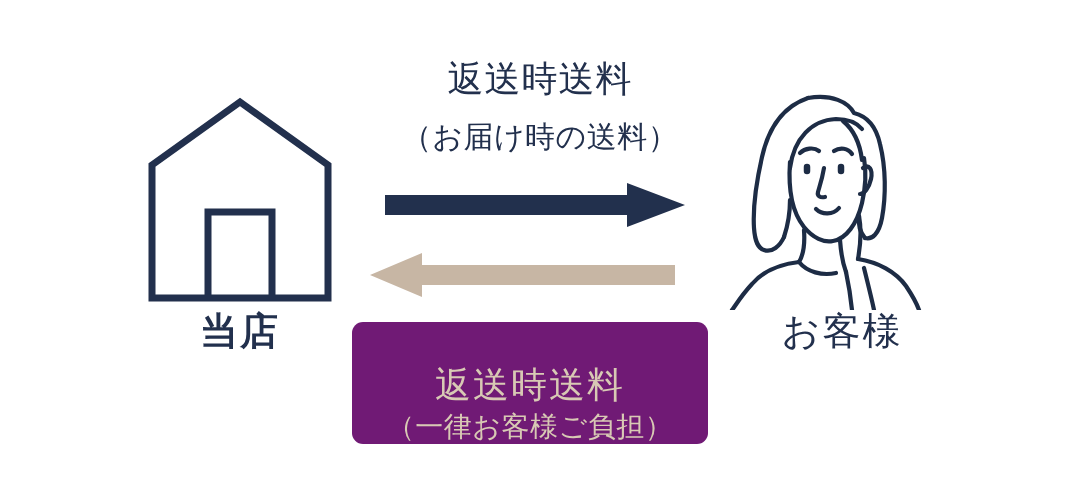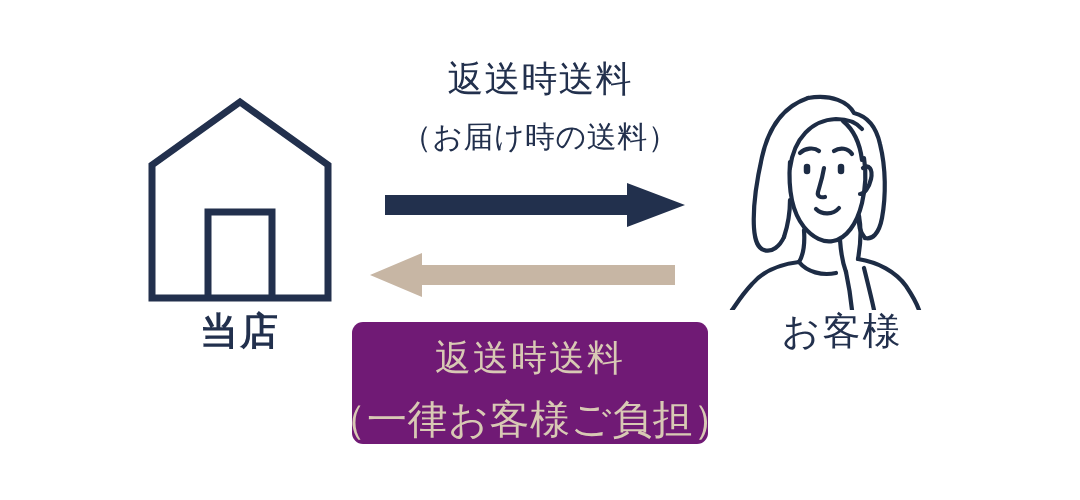--- a/index.html
+++ b/index.html
@@ -120,26 +120,26 @@
     box-sizing: border-box;
   }
   .return-box .line1 {
     font-size: 36px;
     line-height: 1.2;
     letter-spacing: 2px;
     color: #d8c9b4;
     white-space: nowrap;
   }
   .return-box .line2 {
-    font-size: 40px;
+    font-size: 28px;
     line-height: 1.25;
     letter-spacing: 0.5px;
     color: #d8c9b4;
     white-space: nowrap;
-    margin-top: 15px;
+    margin-top: 3px;
   }
 </style>
 </head>
 <body>
 
 <div id="stage">
 
   <div class="house-icon">
     <svg viewBox="0 0 200 215" width="200" height="215" aria-hidden="true">
       <g fill="none" stroke="#22304d" stroke-width="7" stroke-linejoin="miter" stroke-linecap="butt">

